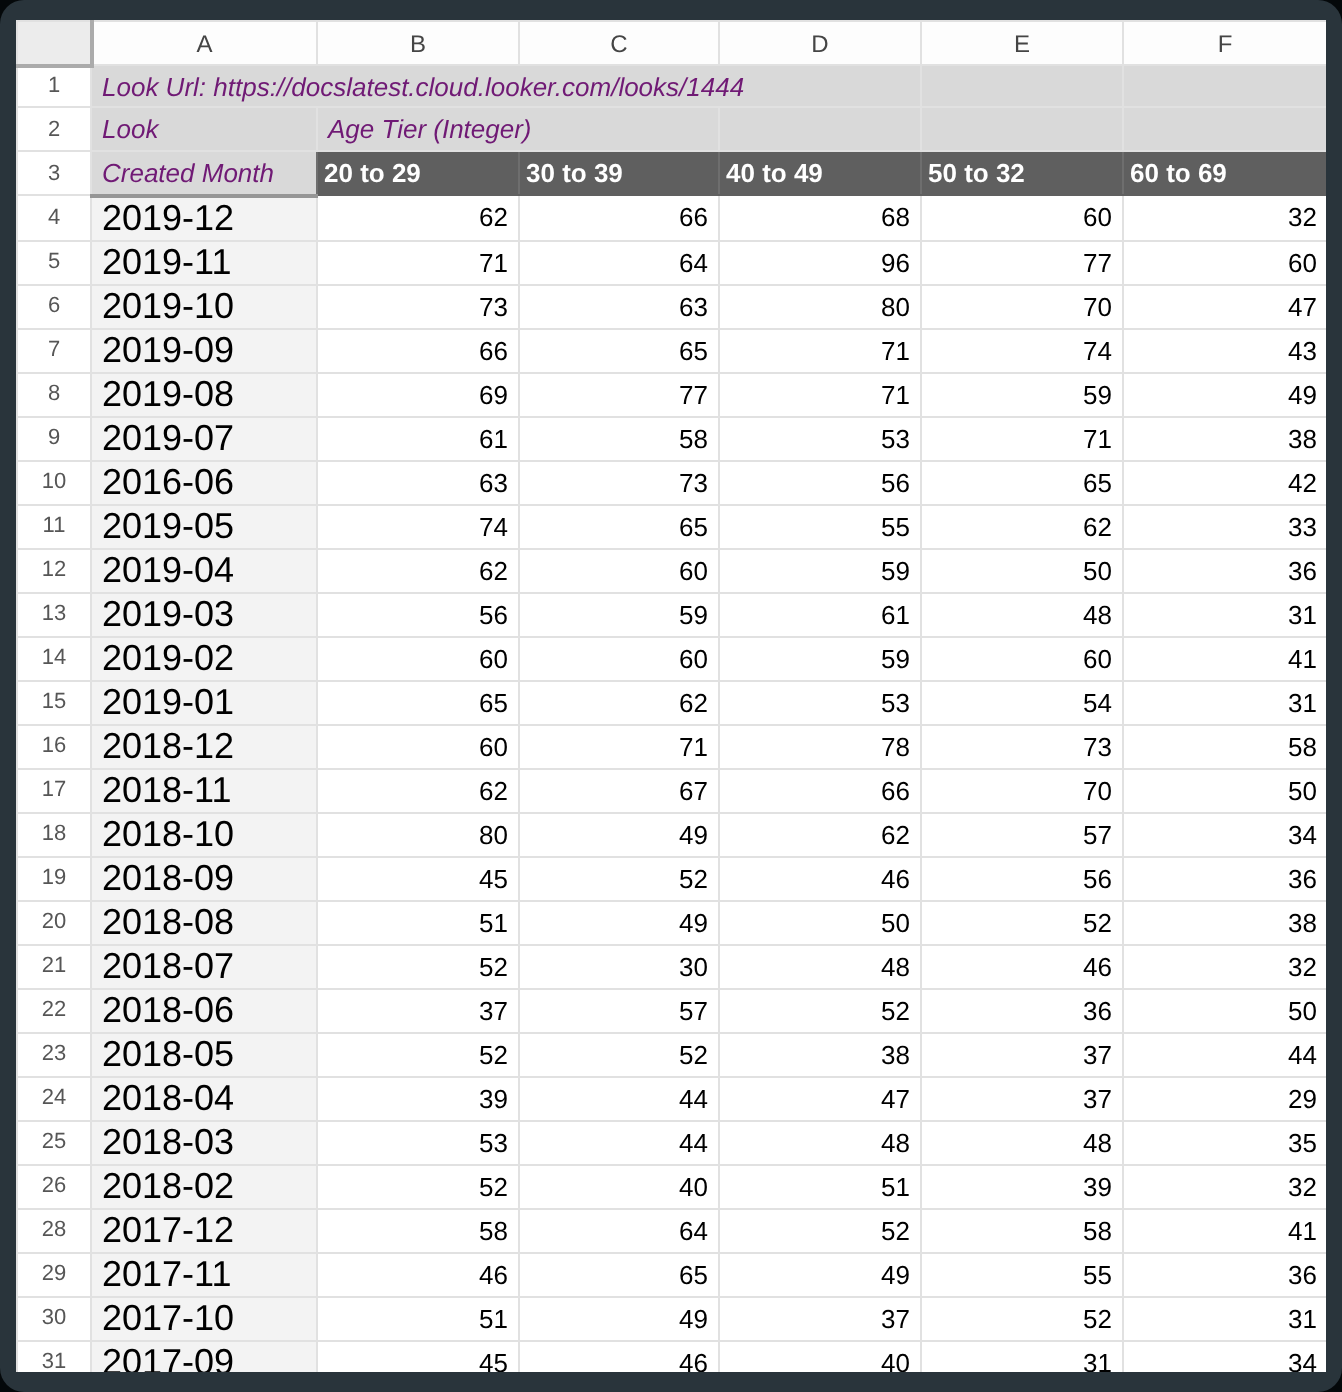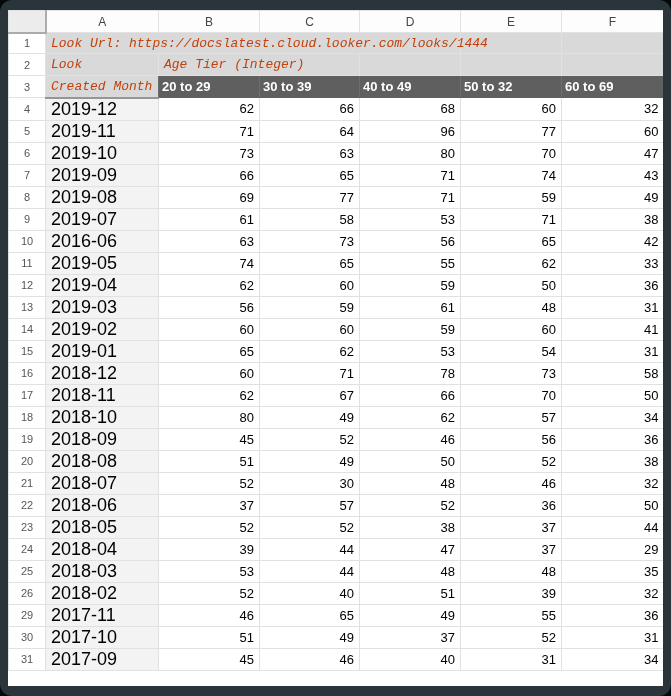--- a/index.html
+++ b/index.html
@@ -54,22 +54,21 @@
     background:#ffffff;
     border:1px solid #e1e1e1;
     color:#565656;
     font-size:11px;
     text-align:center;
   }
   
   td.cell{
     border:1px solid #e1e1e1;
     font-size:13px;
-    color:#c2410c;
-    font-family:Liberation Mono, monospace;
+    color:#701a75;
   }
   td.gray{background:#d9d9d9;}
   td.italic{
     font-style:italic;
     text-align:left;
     padding-left:5px;
   }
   td.created-month{
     border-bottom:2px solid #969696;
     border-right:none;
@@ -359,20 +358,29 @@
           <tr class="data-row">
             <td class="rownum">26</td>
             <td class="month">2018-02</td>
             <td class="num">52</td>
             <td class="num">40</td>
             <td class="num">51</td>
             <td class="num">39</td>
             <td class="num nor">32</td>
           </tr>
           <tr class="data-row">
+            <td class="rownum">28</td>
+            <td class="month">2017-12</td>
+            <td class="num">58</td>
+            <td class="num">64</td>
+            <td class="num">52</td>
+            <td class="num">58</td>
+            <td class="num nor">41</td>
+          </tr>
+          <tr class="data-row">
             <td class="rownum">29</td>
             <td class="month">2017-11</td>
             <td class="num">46</td>
             <td class="num">65</td>
             <td class="num">49</td>
             <td class="num">55</td>
             <td class="num nor">36</td>
           </tr>
           <tr class="data-row">
             <td class="rownum">30</td>

